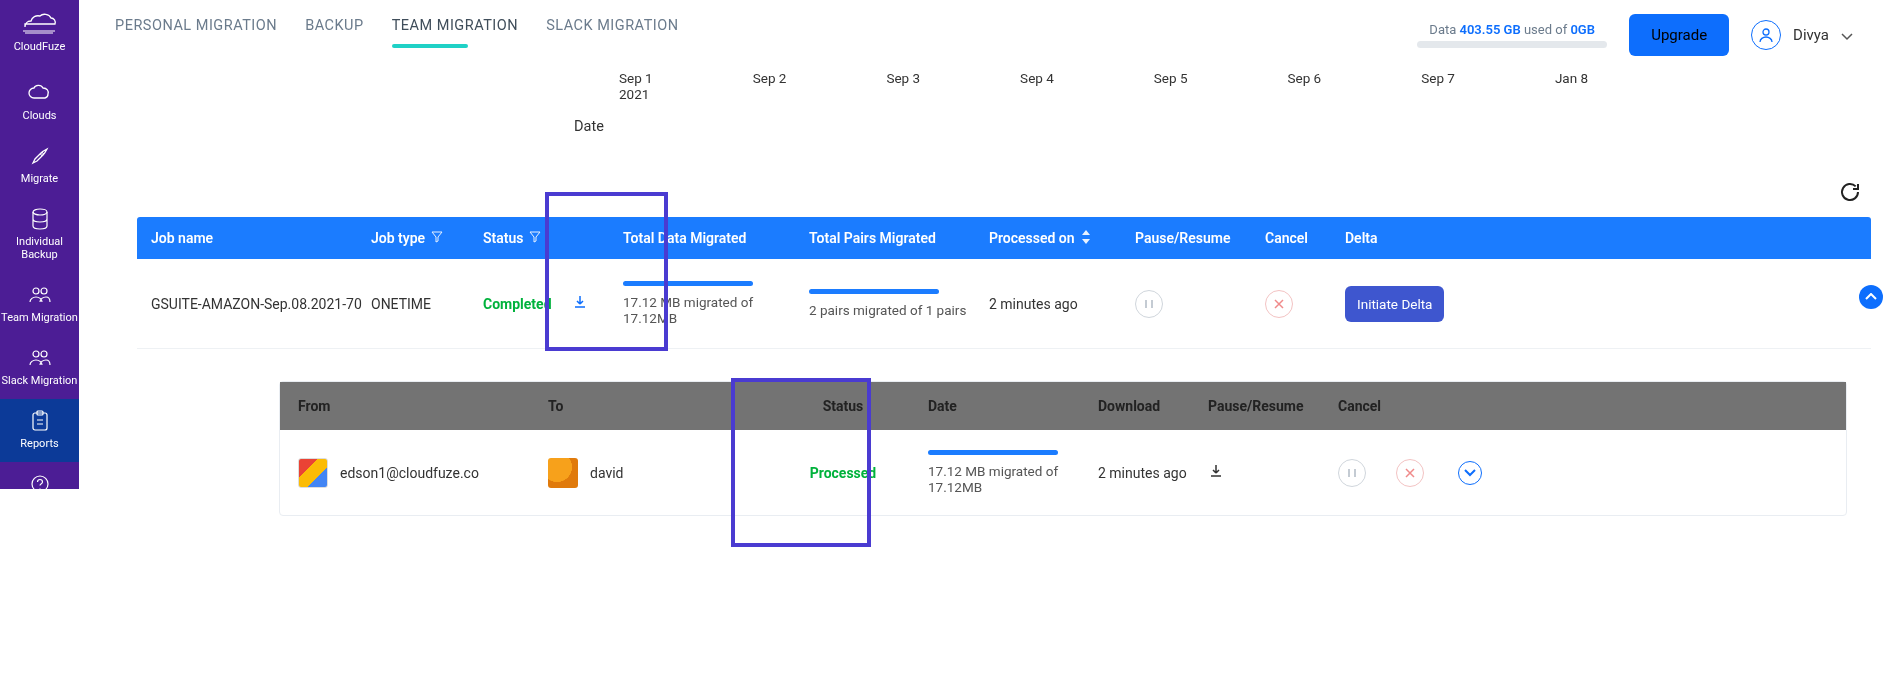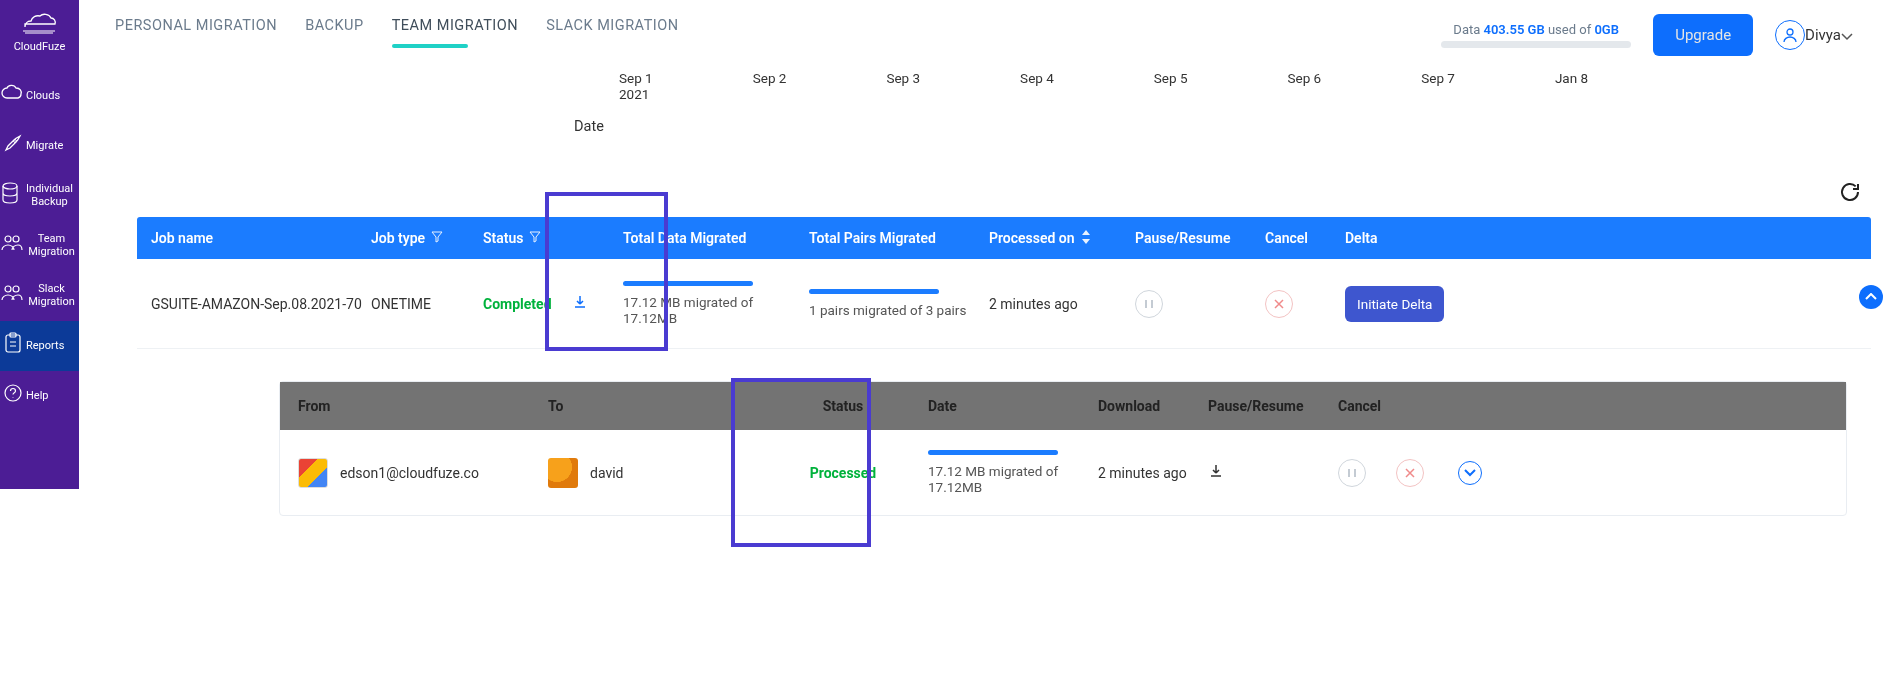--- a/index.html
+++ b/index.html
@@ -2,38 +2,38 @@
 <html><head>
 <meta charset="utf-8">
 <style>
 * { box-sizing: border-box; margin: 0; padding: 0; font-family: -apple-system, BlinkMacSystemFont, "Segoe UI", Roboto, Arial, sans-serif; }
 body { width: 1893px; height: 691px; background: #fff; overflow: hidden; position: relative; }
 
 .sidebar { position: absolute; left: 0; top: 0; width: 79px; height: 489px; background: #4c1d95; color: #fff; display: flex; flex-direction: column; align-items: center; padding-top: 12px; }
 .logo-area { display: flex; flex-direction: column; align-items: center; margin-bottom: 18px; }
 .logo-icon { width: 36px; height: 24px; display: flex; align-items: center; justify-content: center; }
 .logo-text { font-size: 11px; margin-top: 4px; }
-.nav-item { width: 100%; display: flex; align-items: center; padding: 10px 0 12px; cursor: pointer; font-size: 11px; line-height: 13px; text-align: center; }
+.nav-item { width: 100%; display: flex; flex-direction: column; align-items: center; padding: 10px 0 12px; cursor: pointer; font-size: 11px; line-height: 13px; text-align: center; }
 .nav-item.active { background: #0c3a98; }
 .nav-icon { width: 26px; height: 24px; display: flex; align-items: center; justify-content: center; margin-bottom: 4px; }
 
 .main { position: absolute; left: 79px; top: 0; right: 0; height: 691px; }
 
 .topbar { display: flex; align-items: center; padding: 14px 30px 0 36px; }
 .tabs { display: flex; gap: 28px; }
 .tab { font-size: 14.5px; color: #6b7b8c; letter-spacing: .5px; padding-bottom: 20px; cursor: pointer; position: relative; }
 .tab.active { color: #3f4d5a; }
 .tab.active::after { content: ""; position: absolute; left: 0; right: 0; bottom: 6px; height: 4px; width: 60%; background: #1fd1c6; border-radius: 2px; }
 
 .right-head { margin-left: auto; display: flex; align-items: center; gap: 22px; }
 .data-usage { text-align: center; font-size: 13px; color: #6b7b8c; }
 .data-usage .blue { color: #0d6efd; font-weight: 600; }
 .usage-bar { width: 190px; height: 7px; background: #e4e8ec; border-radius: 4px; margin-top: 4px; position: relative; }
-.upgrade-btn { background: #0d6efd; color: #e5e5e5; border: none; border-radius: 6px; padding: 12px 22px; font-size: 15px; cursor: pointer; }
-.user { display: flex; align-items: center; cursor: pointer; margin-right: 10px; }
+.upgrade-btn { background: #0d6efd; color: #000000; border: none; border-radius: 6px; padding: 12px 22px; font-size: 15px; cursor: pointer; }
+.user { display: flex; align-items: center; gap: 12px; cursor: pointer; margin-right: 10px; }
 .avatar { width: 30px; height: 30px; border: 1.5px solid #0d6efd; border-radius: 50%; display: flex; align-items: center; justify-content: center; }
 .user-name { font-size: 15px; color: #333; }
 
 .timeline { display: flex; padding-left: 540px; gap: 100px; font-size: 13.5px; color: #333; margin-top: 14px; }
 .timeline .first { display: flex; flex-direction: column; }
 .date-label { text-align: center; font-size: 14.5px; color: #333; margin-top: 16px; margin-left: 460px; width: 100px; }
 
 .refresh-row { display: flex; justify-content: flex-end; padding-right: 32px; margin-top: 46px; }
 .refresh-icon { cursor: pointer; }
 
@@ -255,21 +255,21 @@
       <div class="progress-wrap">
         <div class="progress">
             <div class="fill"></div>
           </div>
         <span class="muted">17.12 MB migrated of 17.12MB</span>
       </div>
       <div class="progress-wrap">
         <div class="progress">
             <div class="fill"></div>
           </div>
-        <span class="muted">1 pairs migrated of 3 pairs</span>
+        <span class="muted">2 pairs migrated of 1 pairs</span>
       </div>
       <div>2 minutes ago</div>
       <div>
         <span class="icon-btn">
             <svg width="10" height="10" viewBox="0 0 10 10">
               <path d="M2 1v8M8 1v8" stroke="#c4cbd3" stroke-width="2"></path>
             </svg>
           </span>
       </div>
       <div>

